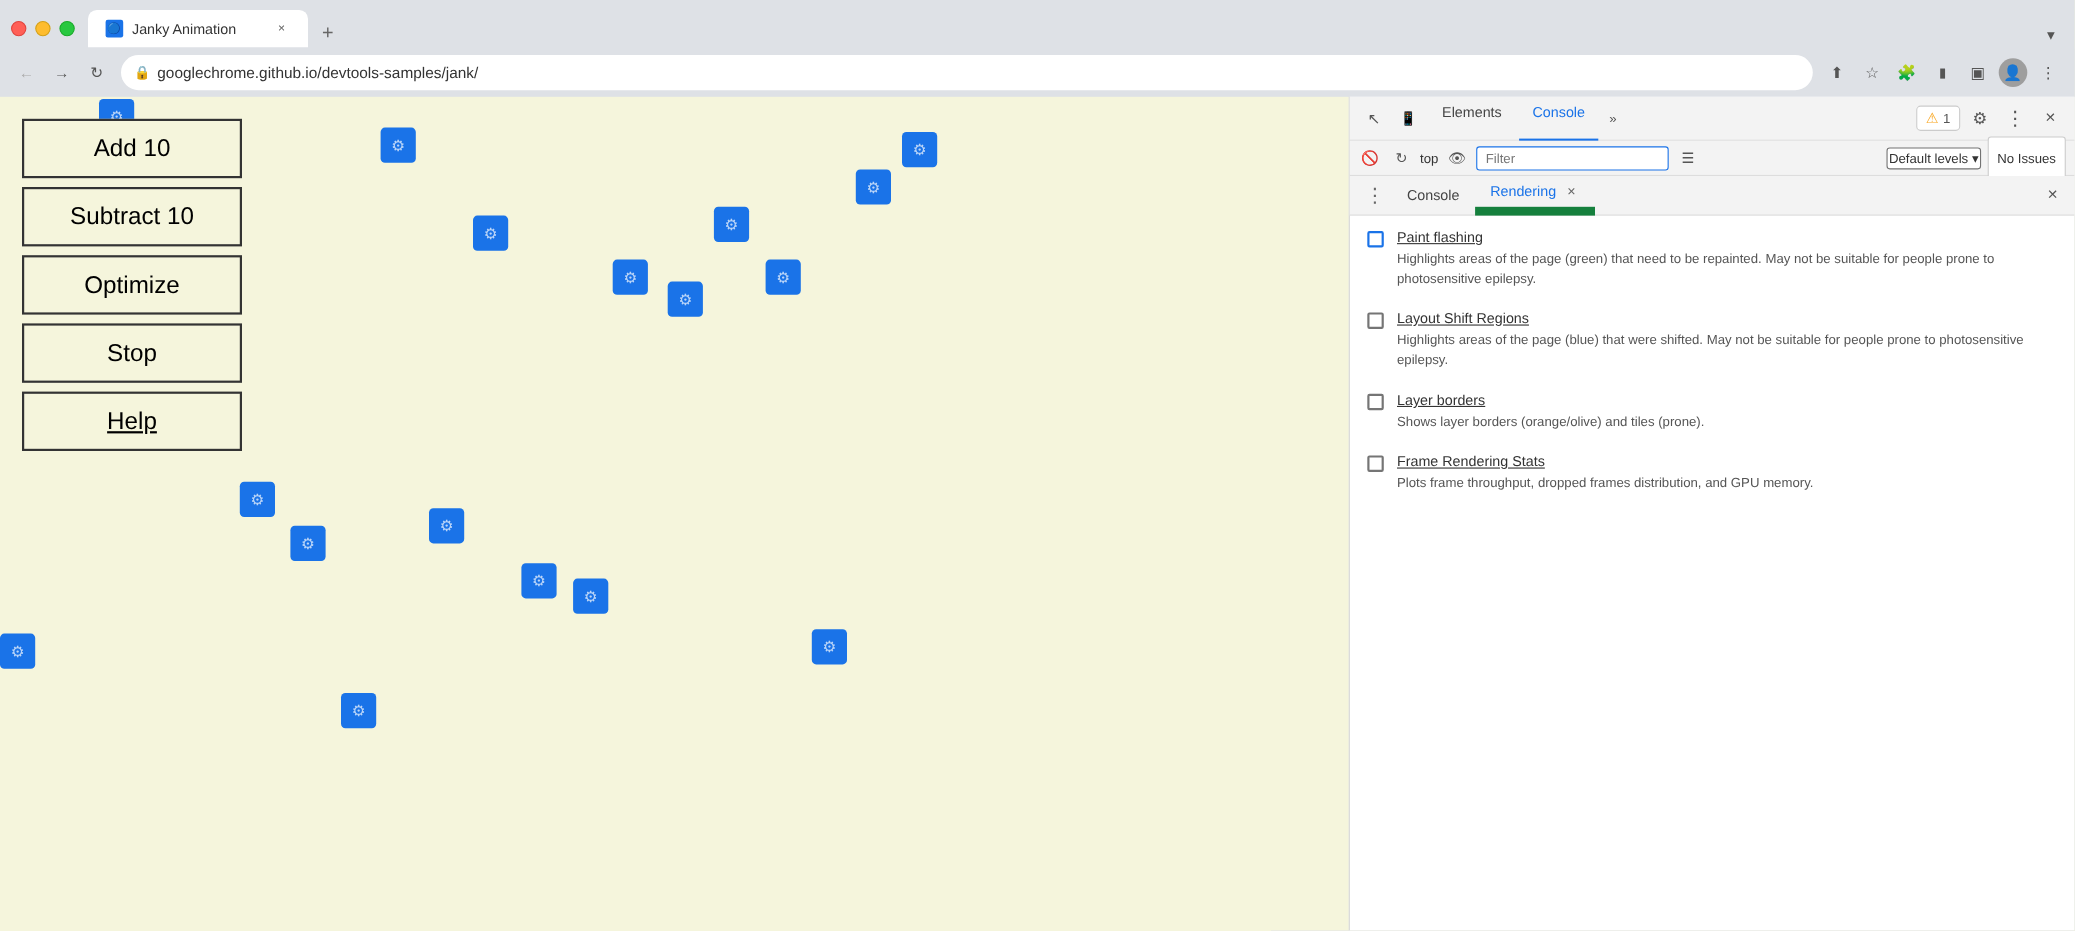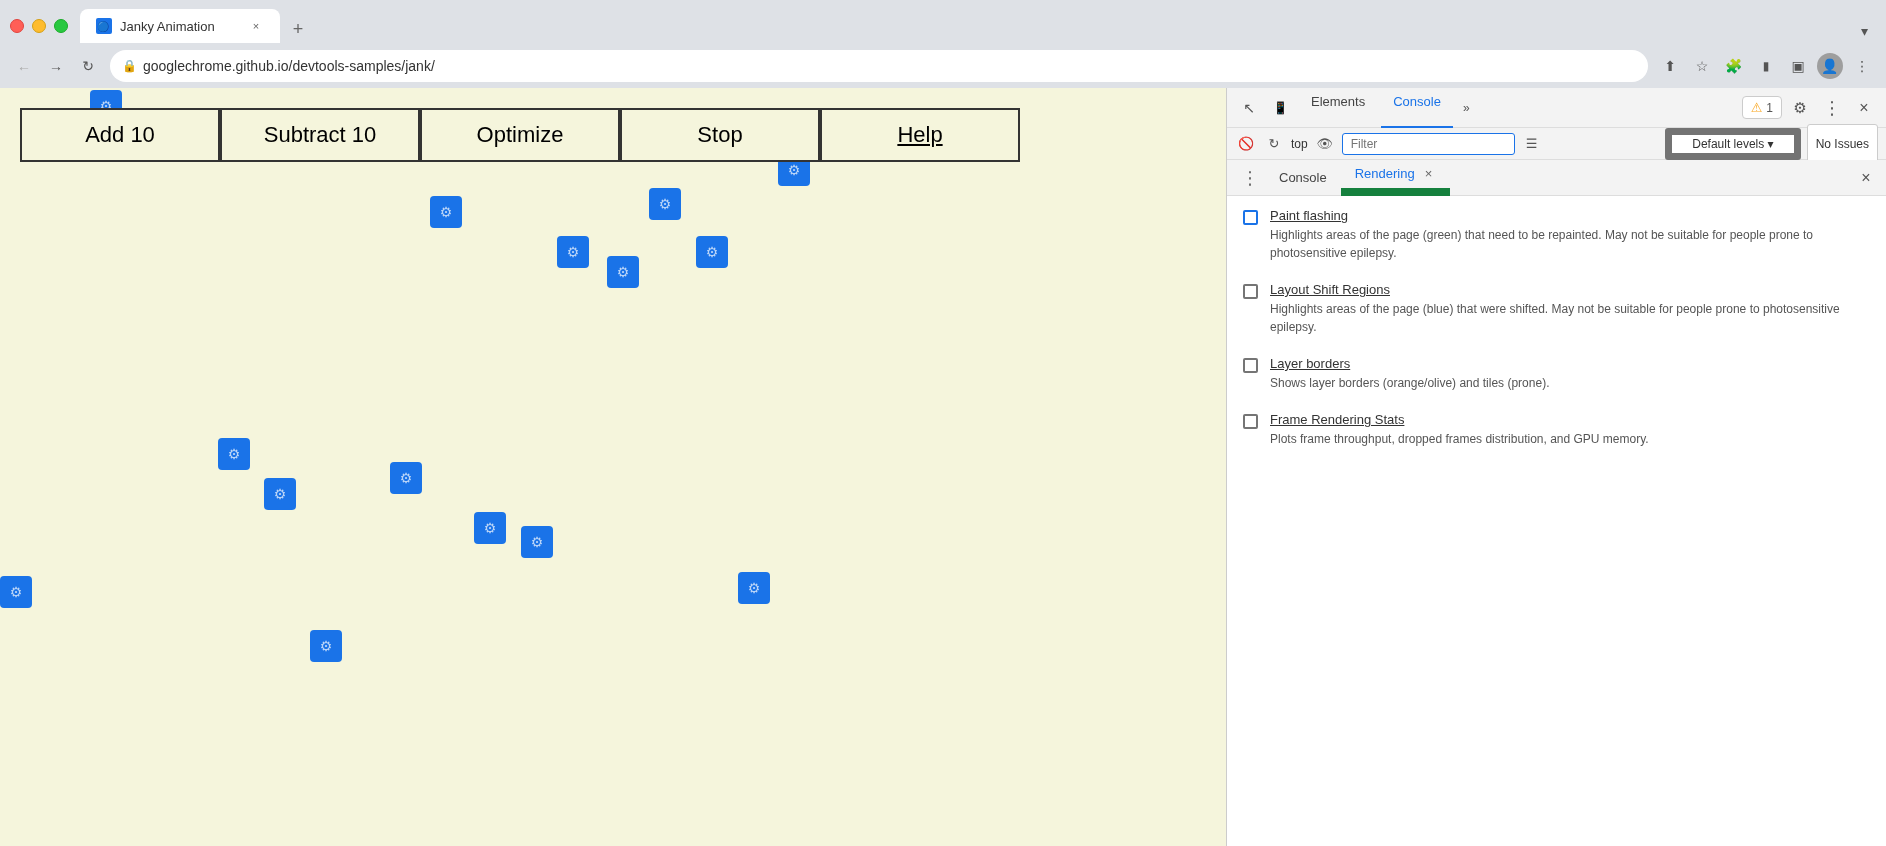--- a/index.html
+++ b/index.html
@@ -34,21 +34,21 @@
     .nav-icon { width: 28px; height: 28px; border-radius: 50%; display: flex; align-items: center; justify-content: center; cursor: pointer; color: #555; font-size: 14px; }
     .profile-icon { width: 26px; height: 26px; border-radius: 50%; background: #9e9e9e; display: flex; align-items: center; justify-content: center; color: white; font-size: 14px; }
 
     
     .main-area { display: flex; height: calc(846px - 88px); }
 
     
     .page-content { flex: 1; background: #f5f5dc; position: relative; overflow: hidden; }
 
     
-    .page-buttons { position: absolute; left: 0; top: 0; display: flex; gap: 0; padding: 20px; justify-content: center; }
+    .page-buttons { position: absolute; left: 0; top: 0; display: flex; flex-direction: column; gap: 0; padding: 20px; justify-content: center; }
     .page-btn { background: #f5f5dc; border: 2px solid #333; padding: 12px 24px; font-size: 22px; cursor: pointer; min-width: 200px; text-align: center; margin-bottom: 8px; }
     .page-btn.help-btn { text-decoration: underline; }
 
     
     .blue-square { position: absolute; width: 32px; height: 32px; background: #1a73e8; border-radius: 4px; display: flex; align-items: center; justify-content: center; }
     .blue-square::after { content: '⚙'; color: rgba(255,255,255,0.7); font-size: 14px; }
 
     
     .devtools-panel { width: 660px; background: #fff; border-left: 1px solid #ccc; display: flex; flex-direction: column; height: 100%; }
 
@@ -61,21 +61,21 @@
     .dt-warning-badge { background: #fff; border: 1px solid #ccc; border-radius: 4px; padding: 3px 8px; font-size: 12px; display: flex; align-items: center; gap: 4px; color: #555; cursor: pointer; margin-left: 4px; }
     .dt-warning-icon { color: #f9a825; font-size: 13px; }
     .dt-settings-btn { width: 28px; height: 28px; border-radius: 4px; display: flex; align-items: center; justify-content: center; cursor: pointer; color: #555; font-size: 15px; }
     .dt-dots-btn { width: 28px; height: 28px; display: flex; align-items: center; justify-content: center; cursor: pointer; color: #555; font-size: 18px; }
     .dt-close-btn { width: 28px; height: 28px; display: flex; align-items: center; justify-content: center; cursor: pointer; color: #555; font-size: 16px; }
 
     
     .console-toolbar { display: flex; align-items: center; padding: 4px 8px; background: #f3f3f3; border-bottom: 1px solid #ddd; height: 32px; gap: 6px; }
     .console-icon-btn { width: 22px; height: 22px; display: flex; align-items: center; justify-content: center; cursor: pointer; color: #555; font-size: 13px; }
     .console-filter { flex: 1; background: white; border: 1px solid #1a73e8; border-radius: 3px; padding: 2px 8px; font-size: 12px; color: #333; height: 22px; }
-    .levels-btn { display: flex; align-items: center; gap: 2px; font-size: 12px; color: #333; cursor: pointer; padding: 2px 20px; background: white; border: 7px solid #737373; border-radius: 3px; }
+    .levels-btn { display: flex; align-items: center; gap: 2px; font-size: 12px; color: #333; cursor: pointer; padding: 2px 1px; background: white; border: 1px solid #737373; border-radius: 3px; }
     .no-issues-btn { font-size: 12px; color: #333; cursor: pointer; padding: 12px 8px; background: white; border: 1px solid #ccc; border-radius: 3px; }
 
     
     .rendering-tabsbar { display: flex; align-items: center; padding: 0 8px; background: #f3f3f3; border-bottom: 1px solid #ddd; height: 36px; gap: 0; }
     .rt-dots { color: #666; font-size: 18px; padding: 0 6px; cursor: pointer; }
     .rt-tab { padding: 6px 14px; font-size: 13px; cursor: pointer; color: #444; height: 36px; display: flex; align-items: center; }
     .rt-tab.active { color: #1a73e8; border-bottom: 8px solid #15803d; }
     .rt-close { color: #666; font-size: 13px; cursor: pointer; padding: 2px 4px; }
     .rt-panel-close { margin-left: auto; color: #555; font-size: 16px; cursor: pointer; width: 24px; height: 24px; display: flex; align-items: center; justify-content: center; }
 

